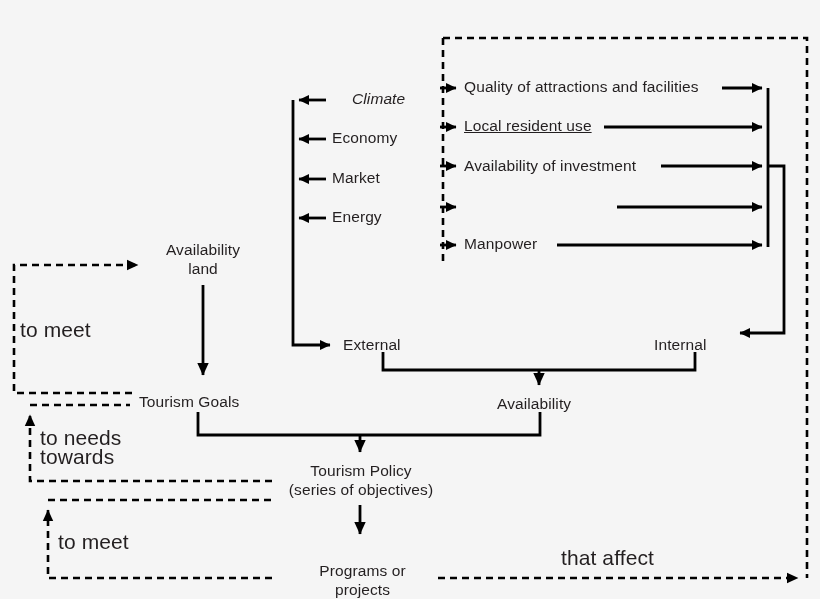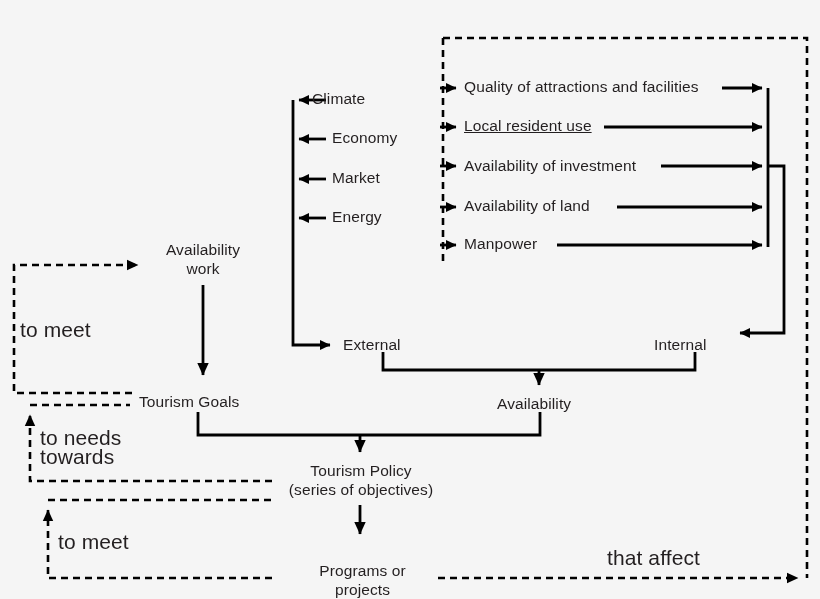--- a/index.html
+++ b/index.html
@@ -128,37 +128,36 @@
     <g>
       <path d="M272,578 L48,578 L48,510" fill="none" stroke="#000" stroke-width="2.6" stroke-dasharray="7,5" marker-end="url(#arrDash)"></path>
       <path d="M48,500 L272,500" fill="none" stroke="#000" stroke-width="2.6" stroke-dasharray="7,5"></path>
     </g>
 
     <g>
       <path d="M438,578 L798,578" fill="none" stroke="#000" stroke-width="2.6" stroke-dasharray="7,5" marker-end="url(#arrDash)"></path>
     </g>
   </svg>
 
-  <div class="lbl" style="left:312px; top:89px;">Climate</div>
+  <div class="lbl" style="left:352px; top:89px;font-style:italic;">Climate</div>
   <div class="lbl" style="left:332px; top:128px;">Economy</div>
   <div class="lbl" style="left:332px; top:168px;text-align:right;">Market</div>
   <div class="lbl" style="left:332px; top:207px;">Energy</div>
 
   <div class="lbl" style="left:464px; top:77px;">Quality of attractions and facilities</div>
   <div class="lbl" style="left:464px; top:116px;text-decoration:underline;">Local resident use</div>
   <div class="lbl" style="left:464px; top:156px;">Availability of investment</div>
-  <div class="lbl" style="left:464px; top:196px;">Availability of land</div>
   <div class="lbl" style="left:464px; top:234px;">Manpower</div>
 
   <div class="lbl" style="left:343px; top:335px;">External</div>
   <div class="lbl" style="left:654px; top:335px;">Internal</div>
 
   <div class="lbl ctr" style="left:143px; top:240px; width:120px;">
     <span>Availability</span><br>
-    <span>work</span>
+    <span>land</span>
   </div>
 
   <div class="lbl" style="left:139px; top:392px;">Tourism Goals</div>
 
   <div class="lbl" style="left:497px; top:394px;">Availability</div>
 
   <div class="lbl ctr" style="left:276px; top:461px; width:170px;">
     <span>Tourism Policy</span><br>
     <span class="small">(series of objectives)</span>
   </div>
@@ -170,15 +169,15 @@
 
   <div class="lbl annot" style="left:20px; top:320px;">to meet</div>
 
   <div class="lbl annot ctr" style="left:40px; top:428px; width:110px; text-align:left;">
     <span>to needs</span><br>
     <span>towards</span>
   </div>
 
   <div class="lbl annot" style="left:58px; top:532px;">to meet</div>
 
-  <div class="lbl annot" style="left:607px; top:548px;">that affect</div>
+  <div class="lbl annot" style="left:561px; top:548px;">that affect</div>
 
 </div>
 
 </body></html>

